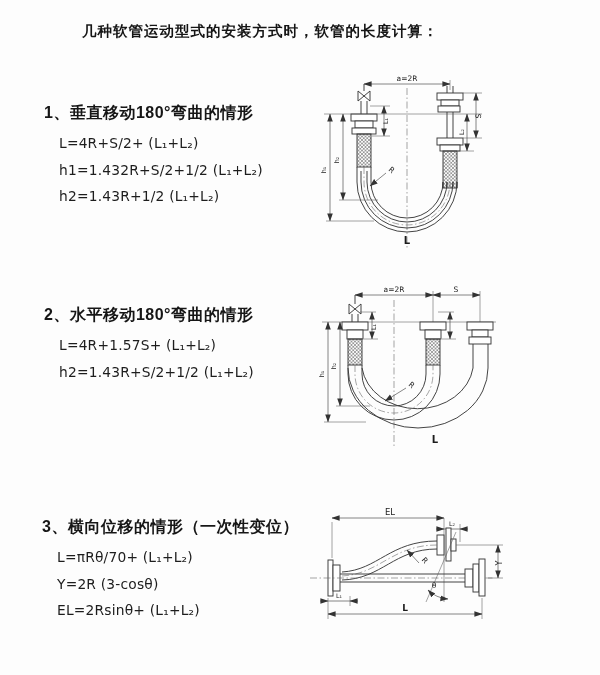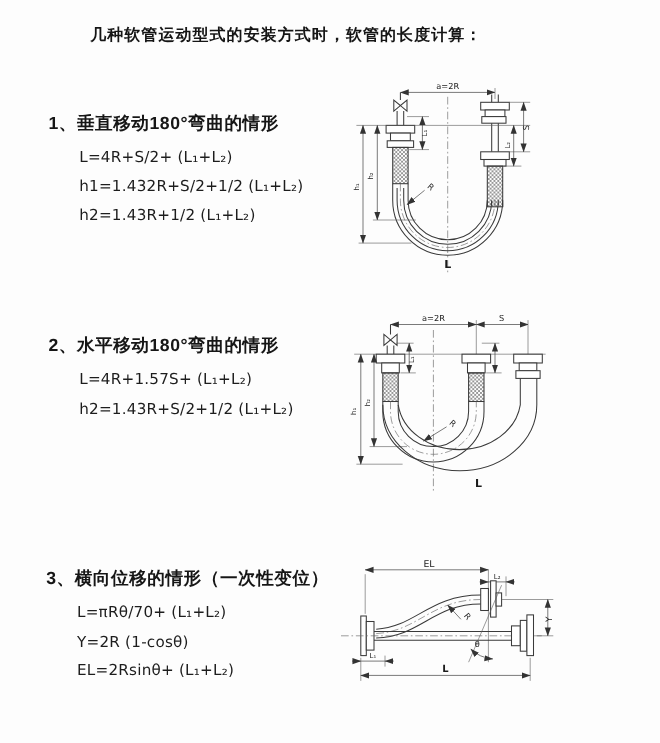--- a/index.html
+++ b/index.html
@@ -18,21 +18,21 @@
     font-size:14.5px; font-weight:bold; letter-spacing:1px;
     color:#151515;
     margin-left:46px;
   }
 
   .section { position:absolute; }
   .sec-heading {
     font-size:16px; font-weight:bold; letter-spacing:0.5px;
     color:#161616; line-height:20px;
   }
-  .formulas { margin-left:28px; }
+  .formulas { margin-left:15px; }
   .formula {
     font-family:"DejaVu Sans",sans-serif;
     font-size:13.8px; letter-spacing:0.2px;
     color:#1d1d1d; line-height:15px;
     margin-top:11.5px;
   }
   .formulas .formula:first-child { margin-top:13px; }
 
   #sec1 { left:44px; top:103px; }
   #sec2 { left:44px; top:305px; }
@@ -75,21 +75,21 @@
     <div class="formulas">
       <div class="formula">L=4R+1.57S+ (L₁+L₂)</div>
       <div class="formula">h2=1.43R+S/2+1/2 (L₁+L₂)</div>
     </div>
   </div>
 
   <div class="section" id="sec3">
     <div class="sec-heading">3、横向位移的情形（一次性变位）</div>
     <div class="formulas">
       <div class="formula">L=πRθ/70+ (L₁+L₂)</div>
-      <div class="formula">Y=2R (1-cosθ)</div>
+      <div class="formula">Y=2R (3-cosθ)</div>
       <div class="formula">EL=2Rsinθ+ (L₁+L₂)</div>
     </div>
   </div>
 
   <div class="diagram" id="d1">
     <svg width="292" height="194" viewBox="0 0 292 194">
       <defs>
         <marker id="m1" viewBox="0 0 10 10" refX="9.5" refY="5" markerWidth="8" markerHeight="8" markerUnits="userSpaceOnUse" orient="auto-start-reverse">
           <path d="M0,1.5 L10,5 L0,8.5 z" fill="#333"></path>
         </marker>

